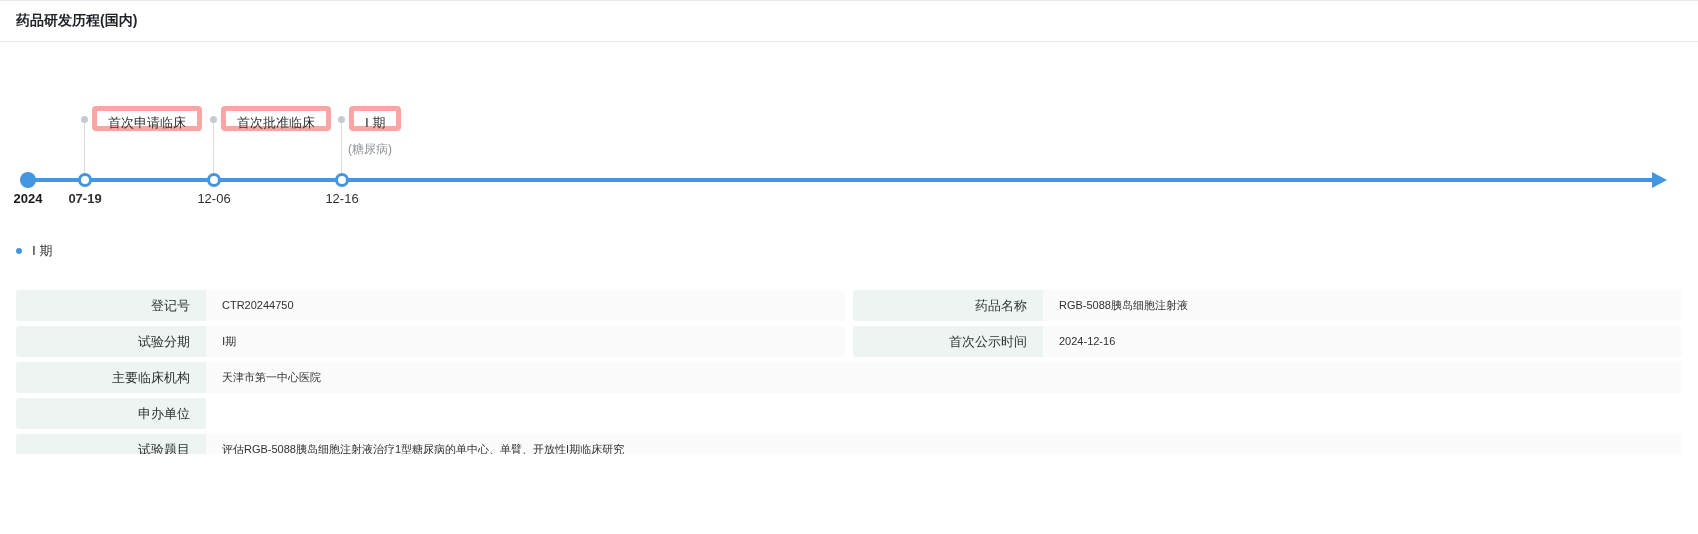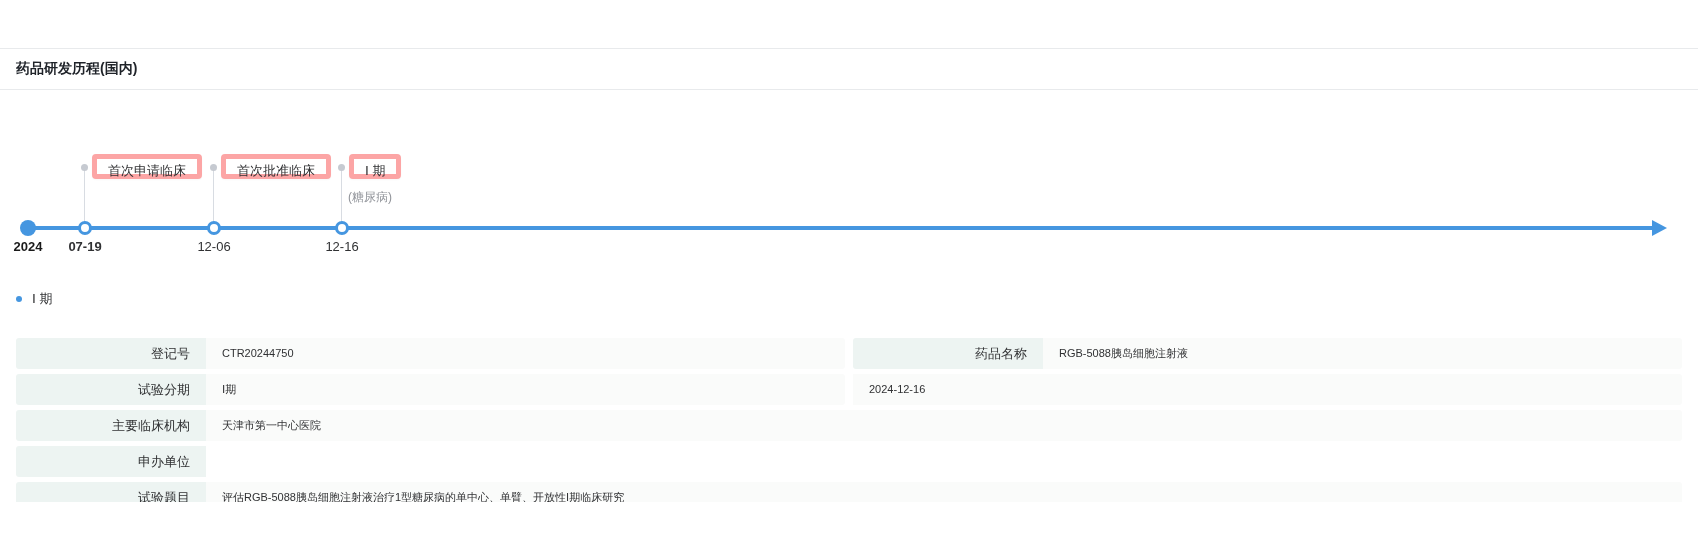--- a/index.html
+++ b/index.html
@@ -9,21 +9,21 @@
     --border:#e8eaec;
     --muted:#909399;
     --stem:#d8dce2;
     --text:#303133;
   }
   *{box-sizing:border-box;margin:0;padding:0;}
   body{
     font-family:"Liberation Sans","DejaVu Sans",sans-serif;
     background:#fff;color:var(--text);
   }
-  .page{width:1698px;height:454px;background:#fff;border-top:1px solid var(--border);overflow:hidden;margin-top:48px;}
+  .page{width:1698px;height:454px;background:#fff;border-top:1px solid var(--border);overflow:hidden;}
   
   .hdr{height:41px;border-bottom:1px solid var(--border);display:flex;align-items:center;padding:0 16px;}
   .hdr-title{font-size:14px;font-weight:bold;color:#1f2329;}
   
   .tl{position:relative;height:172px;}
   .tl-line{position:absolute;left:28px;top:136px;width:1626px;height:4px;background:var(--accent);border-radius:2px;}
   .tl-arrow{position:absolute;left:1652px;top:130px;width:0;height:0;
     border-left:15px solid var(--accent);border-top:8px solid transparent;border-bottom:8px solid transparent;}
   .tl-start-dot{position:absolute;left:20px;top:130px;width:16px;height:16px;border-radius:50%;background:var(--accent);}
   .tl-dot{position:absolute;top:131px;width:14px;height:14px;border-radius:50%;background:#fff;border:3px solid var(--accent);}
@@ -109,20 +109,21 @@
         <div class="d-value">RGB-5088胰岛细胞注射液</div>
       </div>
     </div>
 
     <div class="d-row">
       <div class="d-pair">
         <div class="d-label">试验分期</div>
         <div class="d-value">Ⅰ期</div>
       </div>
       <div class="d-pair">
+        <div class="d-label">首次公示时间</div>
         <div class="d-value">2024-12-16</div>
       </div>
     </div>
 
     <div class="d-row">
       <div class="d-pair">
         <div class="d-label">主要临床机构</div>
         <div class="d-value">天津市第一中心医院</div>
       </div>
     </div>

